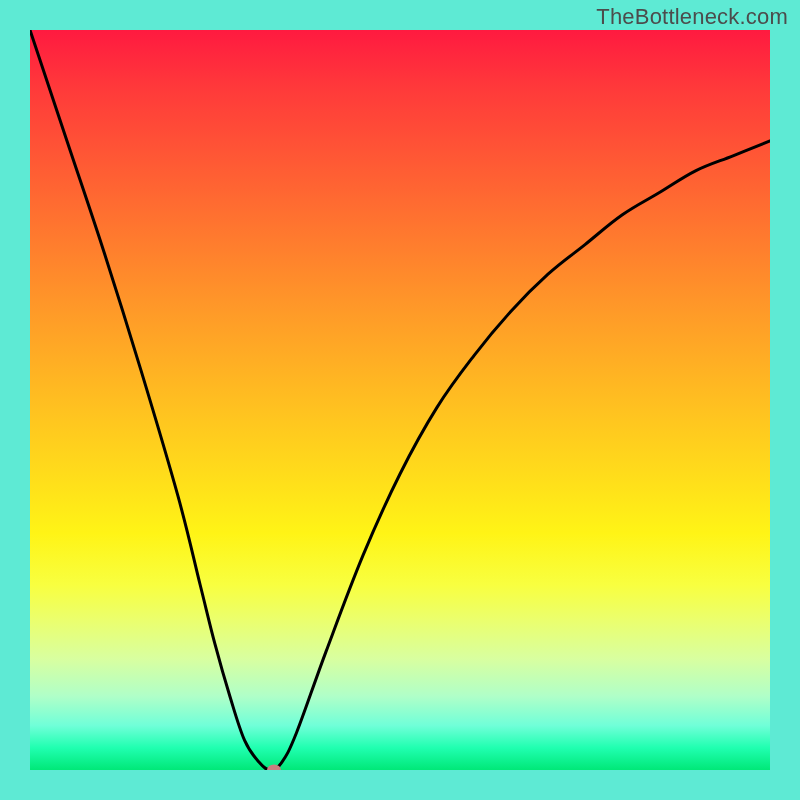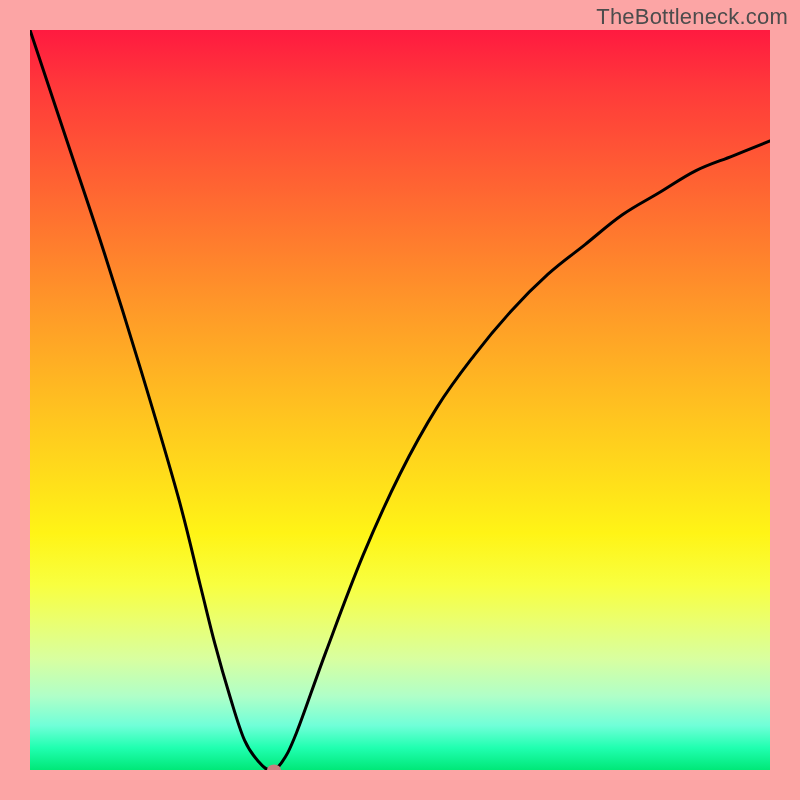--- a/index.html
+++ b/index.html
@@ -1,21 +1,21 @@
 <!DOCTYPE html>
 <html><head>
 <meta charset="utf-8">
 <style>
   * { margin: 0; padding: 0; box-sizing: border-box; }
   html, body { width: 800px; height: 800px; overflow: hidden; background: #000; }
   .frame {
     position: relative;
     width: 800px;
     height: 800px;
-    background: #fca5a5;
+    background: #5eead4;
   }
   .watermark {
     position: absolute;
     top: 4px;
     right: 12px;
     font-family: Arial, Helvetica, sans-serif;
     font-size: 22px;
     color: #4c4c4c;
     letter-spacing: 0.2px;
     z-index: 50;

